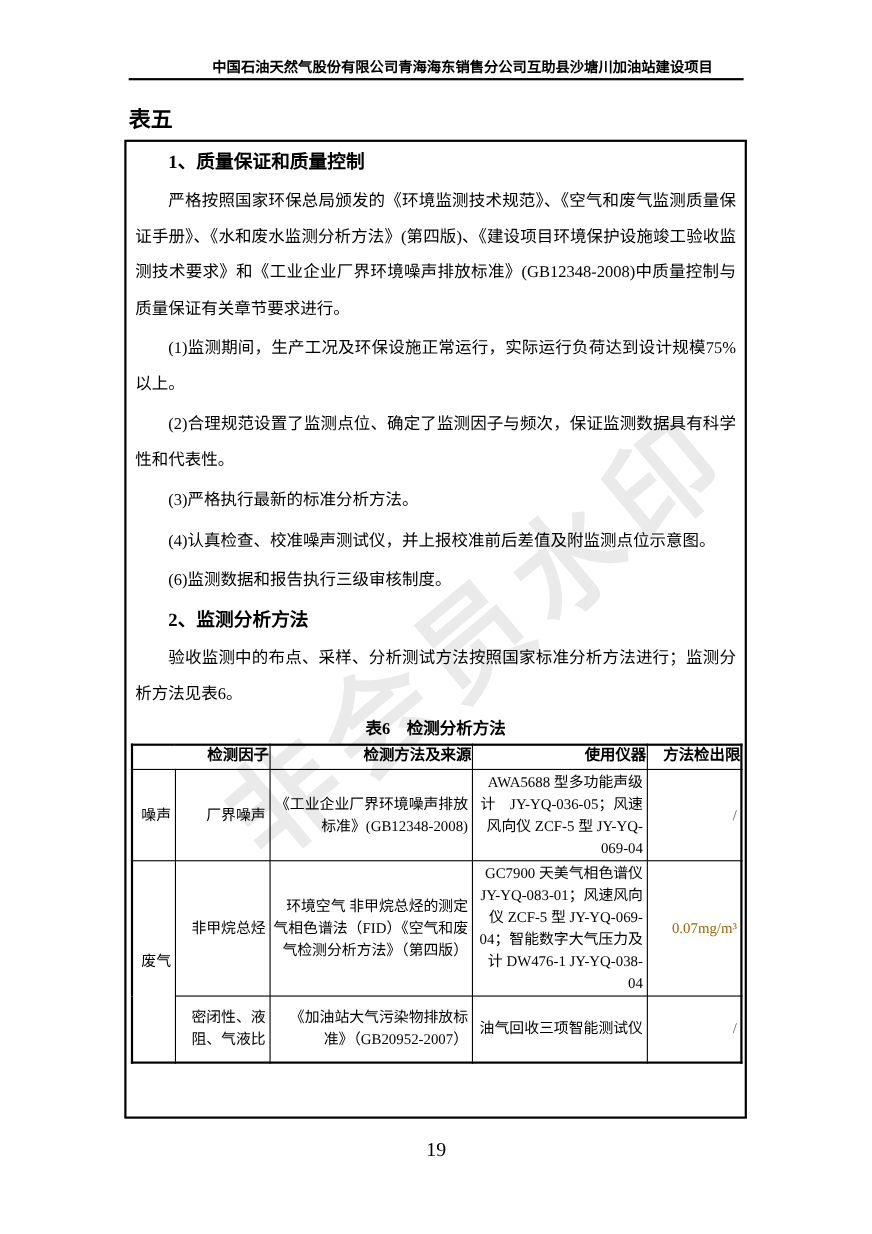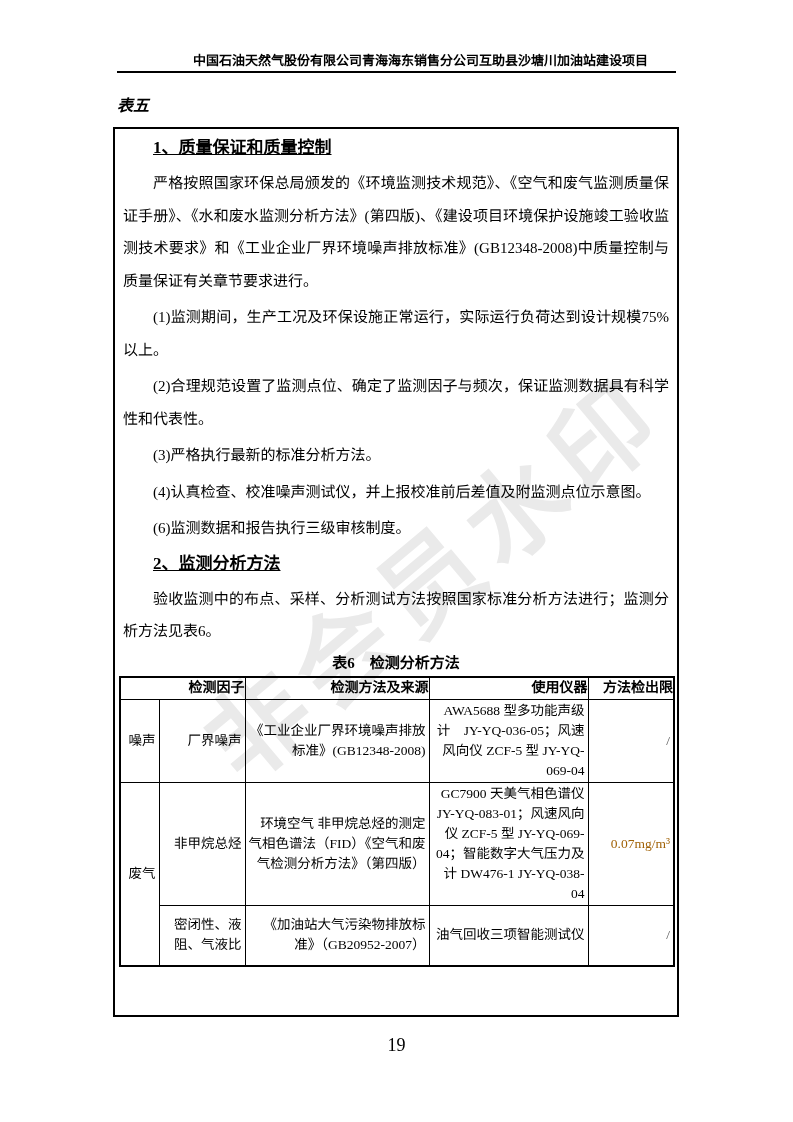--- a/index.html
+++ b/index.html
@@ -17,29 +17,29 @@
   }
   .header-title {
     position:absolute; top:50px; left:0; width:100%; text-align:center;
     font-size:13px; font-weight:bold; z-index:1;margin-left:24px;
   }
   .header-rule {
     position:absolute; top:71px; left:117px; width:559px; height:2px;
     background:#000; z-index:1;
   }
   .table-label {
-    position:absolute; top:92px; left:117px; font-size:16px; font-weight:bold; z-index:1;font-style:italic;
+    position:absolute; top:92px; left:117px; font-size:20px; font-weight:bold; z-index:1;
   }
   .content-box {
     position:absolute; left:113px; top:127px; width:566px; height:890px;
     border:2px solid #000; box-sizing:border-box; padding:4px 4px 0 4px;
     z-index:1; background:transparent;
   }
   .h-sec {
-    font-size:17px; font-weight:bold; text-indent:2em; line-height:30px; margin:0;text-decoration:underline;
+    font-size:17px; font-weight:bold; text-indent:2em; line-height:30px; margin:0;
   }
   p.body {
     font-size:15px; line-height:32.5px; text-indent:2em; text-align:justify;
     margin:4px;
   }
   .t-caption {
     text-align:center; font-weight:bold; font-size:15px; line-height:22px; margin:0;
   }
   table.t6 {
     border-collapse:collapse; table-layout:fixed; width:554px; margin:2px auto 0 auto;

